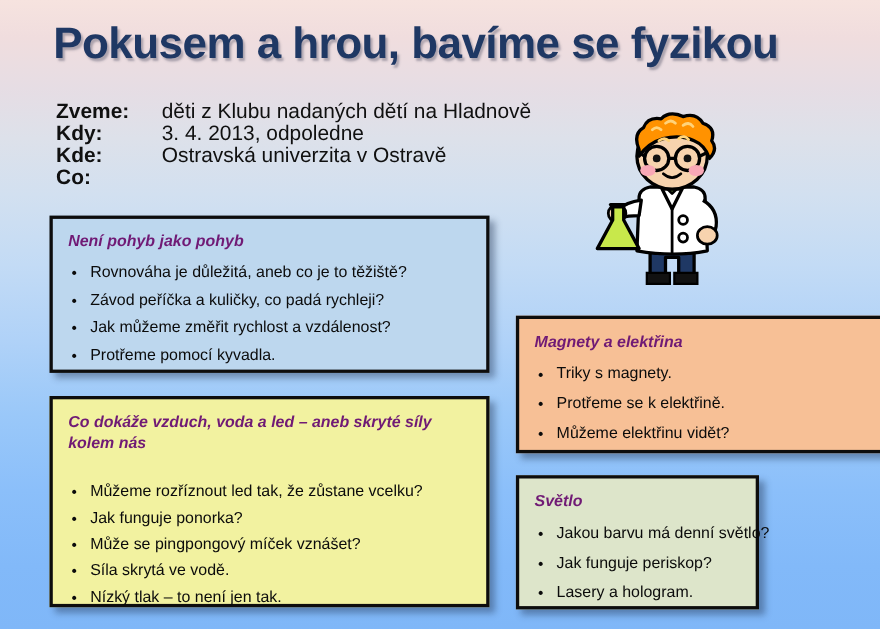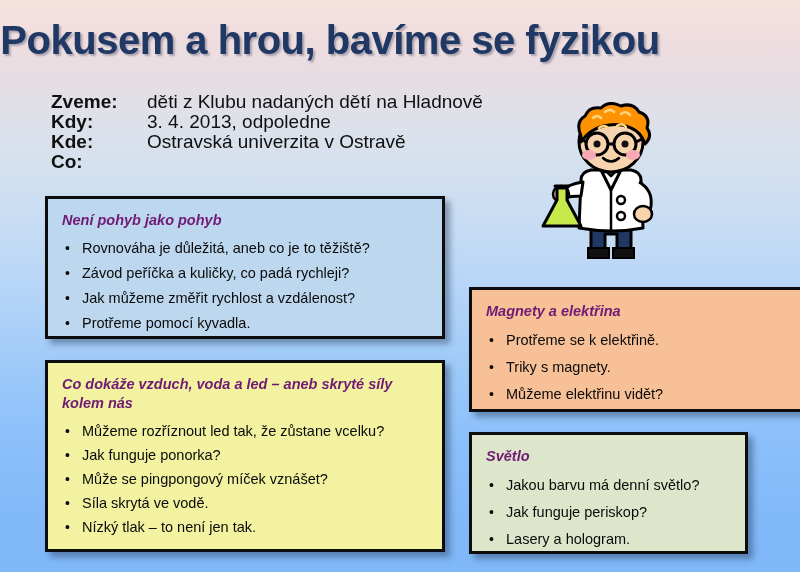--- a/index.html
+++ b/index.html
@@ -34,20 +34,21 @@
     left: 0;
     width: 660px;
     text-align: center;
     font-size: 40px;
     font-weight: bold;
     color: #1f3864;
     letter-spacing: -0.5px;
     text-shadow: 2px 2px 2px rgba(90,90,110,0.45);
     font-stretch: condensed;
     white-space: nowrap;
+    padding-left: 48px;
   }
 
   
   .info {
     position: absolute;
     left: 51px;
     top: 92px;
     font-size: 19px;
     color: #101010;
     line-height: 20px;
@@ -100,23 +101,23 @@
     content: "\2022";
     position: absolute;
     left: 3px;
     top: 0;
     font-size: 14px;
   }
 
   #box-motion   { left: 45px;  top: 196px; width: 400px; height: 143px; background: #bdd7ee; }
   #box-air      { left: 45px;  top: 360px; width: 400px; height: 192px; background: #f2f2a0; }
   #box-magnets  { left: 469px; top: 287px; width: 335px; height: 125px; background: #f7c096; }
-  #box-light    { left: 469px; top: 432px; width: 279px; height: 122px; background: #dde5ca; }
-
-  #box-air .box-heading { line-height: 19px; margin-bottom: 6px; }
+  #box-light    { left: 469px; top: 432px; width: 221px; height: 122px; background: #dde5ca; }
+
+  #box-air .box-heading { line-height: 19px; margin-bottom: 22px; }
   #box-air li { line-height: 24px; }
   #box-magnets li { line-height: 27px; }
   #box-light li  { line-height: 27px; }
 
   
   .scientist {
     position: absolute;
     left: 533px;
     top: 102px;
     width: 155px;
@@ -167,22 +168,22 @@
       <li>Jak funguje ponorka?</li>
       <li>Může se pingpongový míček vznášet?</li>
       <li>Síla skrytá ve vodě.</li>
       <li>Nízký tlak – to není jen tak.</li>
     </ul>
   </div>
 
   <div class="box" id="box-magnets">
     <div class="box-heading">Magnety a elektřina</div>
     <ul>
+      <li>Triky s magnety.</li>
       <li>Protřeme se k elektřině.</li>
-      <li>Triky s magnety.</li>
       <li>Můžeme elektřinu vidět?</li>
     </ul>
   </div>
 
   <div class="box" id="box-light">
     <div class="box-heading">Světlo</div>
     <ul>
       <li>Jakou barvu má denní světlo?</li>
       <li>Jak funguje periskop?</li>
       <li>Lasery a hologram.</li>

